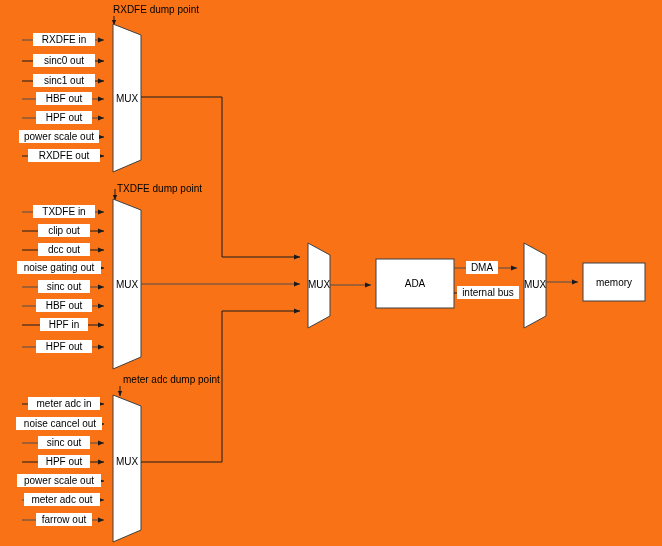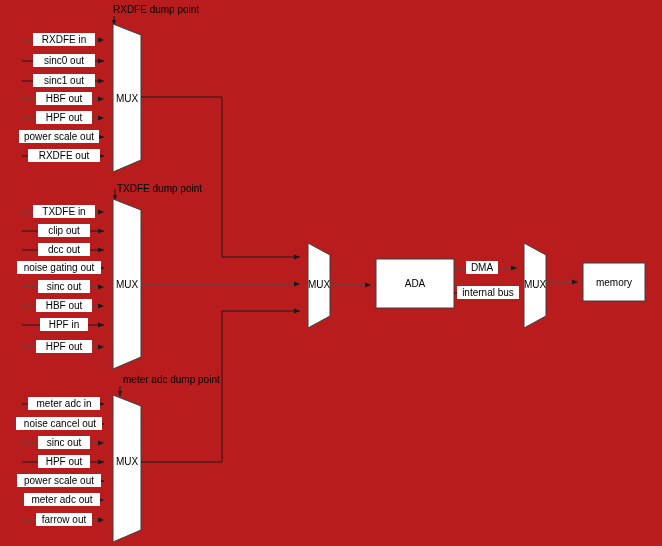--- a/index.html
+++ b/index.html
@@ -10,21 +10,21 @@
   body {
     width: 662px;
     height: 546px;
     font-family: "Liberation Sans", sans-serif;
     overflow: hidden;
   }
   #diagram-root {
     position: relative;
     width: 662px;
     height: 546px;
-    background: #b91c1c;
+    background: #f97316;
   }
   svg.diagram {
     display: block;
     width: 662px;
     height: 546px;
     shape-rendering: geometricPrecision;
   }
   .wire {
     stroke: #4d4d4d;
     stroke-width: 1;

